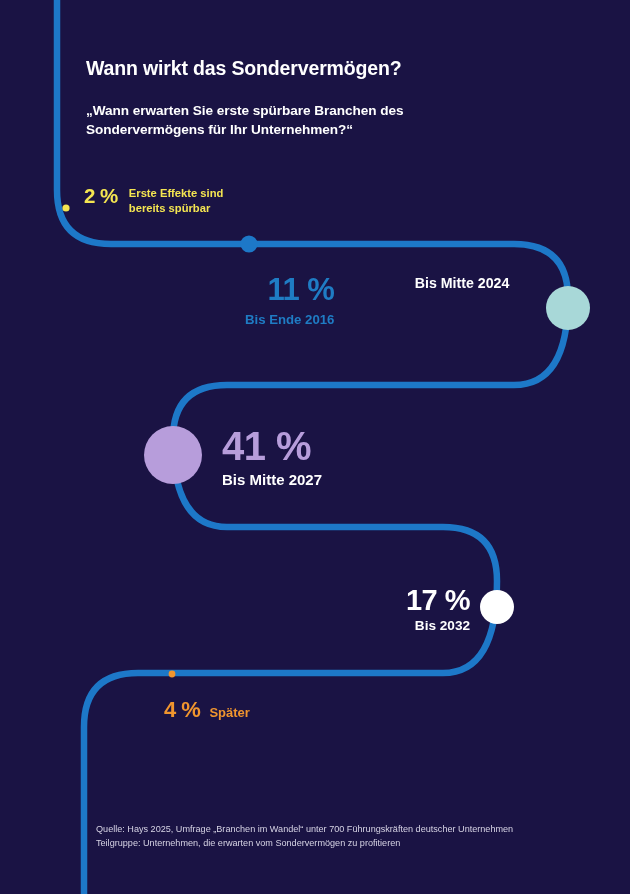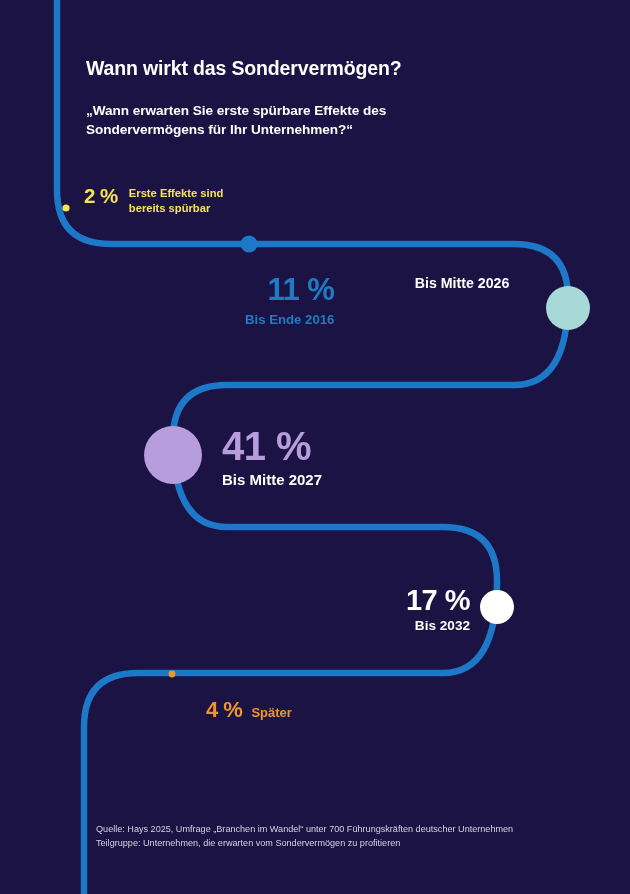--- a/index.html
+++ b/index.html
@@ -170,21 +170,20 @@
     font-size: 13.6px;
     color: #ffffff;
     display: block;
     margin-top: 3px;
   }
 
   
   #stat-4 {
     left: 164px;
     top: 697px;
-    margin-left: 42px;
   }
   #stat-4 .pct {
     font-size: 22px;
     color: #f0952e;
     vertical-align: baseline;
   }
   #stat-4 .lbl {
     font-size: 13px;
     color: #f0952e;
     margin-left: 9px;
@@ -236,34 +235,34 @@
 
     <circle cx="497" cy="607" r="17" fill="#ffffff"></circle>
 
     <circle cx="172" cy="674" r="3.4" fill="#f0952e"></circle>
   </svg>
 
   <div class="txt-layer">
 
     <div class="headline">Wann wirkt das Sondervermögen?</div>
 
-    <div class="subhead">„Wann erwarten Sie erste spürbare Effekte des Sondervermögens für Ihr Unternehmen?“</div>
+    <div class="subhead">„Wann erwarten Sie erste spürbare Branchen des Sondervermögens für Ihr Unternehmen?“</div>
 
     <div class="stat" id="stat-2">
       <span class="pct">2 %</span><span class="lbl">Erste Effekte sind
 bereits spürbar</span>
     </div>
 
     <div class="stat" id="stat-11">
       <span class="pct">11 %</span>
       <span class="lbl">Bis Ende 2016</span>
     </div>
 
     <div class="stat" id="stat-24">
-      <span class="lbl">Bis Mitte 2026</span>
+      <span class="lbl">Bis Mitte 2024</span>
     </div>
 
     <div class="stat" id="stat-31">
       <span class="pct">41 %</span>
       <span class="lbl">Bis Mitte 2027</span>
     </div>
 
     <div class="stat" id="stat-17">
       <span class="pct">17 %</span>
       <span class="lbl">Bis 2032</span>

